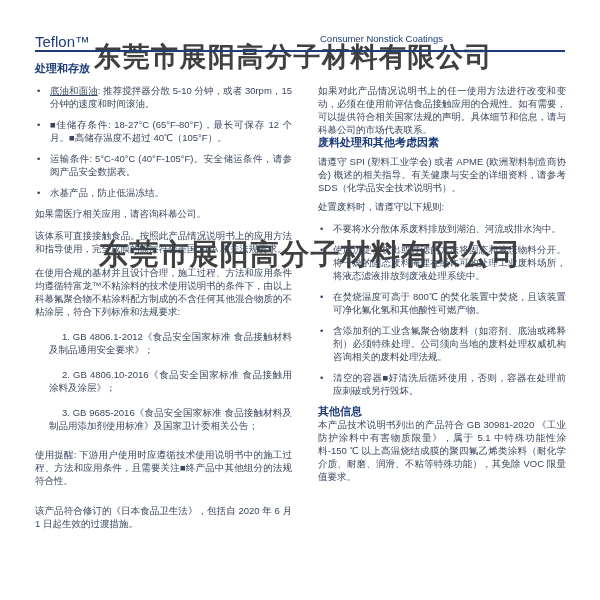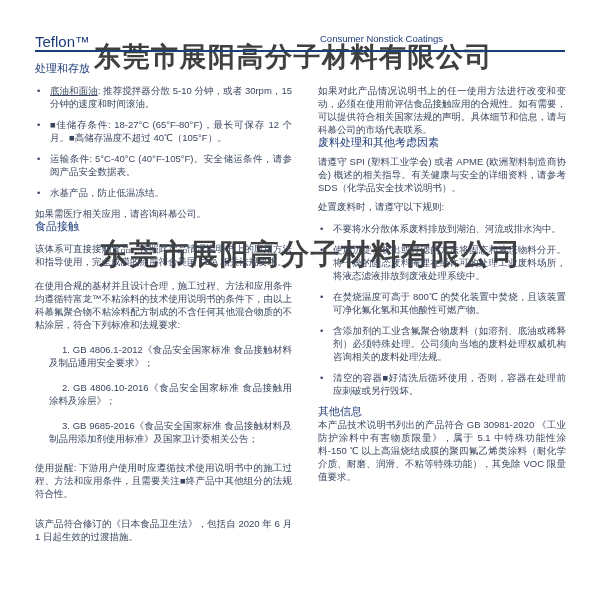--- a/index.html
+++ b/index.html
@@ -40,21 +40,21 @@
     text-align: justify;
     color: #3a465f;
   }
   .col-left  { left: 35px;  top: 62px; width: 257px; }
   .col-right { left: 318px; top: 84px; width: 248px; }
 
   h2.sec {
     margin: 0;
     font-size: 11px;
     line-height: 13px;
-    font-weight: normal;
+    font-weight: bold;
     color: #1e3c78;
     text-align: left;
   }
   p { margin: 0; }
   .u { text-decoration: underline; }
 
   ul.blist { list-style: none; margin: 9px 0 0 0; padding: 0; }
   ul.blist li { position: relative; padding-left: 15px; margin-bottom: 8px; }
   ul.blist li::before { content: "\2022"; position: absolute; left: 2px; top: 0; }
 
@@ -88,21 +88,20 @@
 
     <ul class="blist">
       <li><span class="u">底油和面油</span><span>: 推荐搅拌器分散 5-10 分钟，或者 30rpm，15 分钟的速度和时间滚油。</span></li>
       <li>■佳储存条件: 18-27°C (65°F-80°F)，最长可保存 12 个月。■高储存温度不超过 40℃（105°F）。</li>
       <li>运输条件: 5°C-40°C (40°F-105°F)。安全储运条件，请参阅产品安全数据表。</li>
       <li>水基产品，防止低温冻结。</li>
     </ul>
 
     <p class="mt8">如果需医疗相关应用，请咨询科慕公司。</p>
 
-    <h2 class="sec mt22">食品接触</h2>
     <p class="mt9">该体系可直接接触食品。按照此产品情况说明书上的应用方法和指导使用，完全成膜的涂层符合美国 FDA 相关法规要求。</p>
     <p class="mt11">在使用合规的基材并且设计合理，施工过程、方法和应用条件均遵循特富龙™不粘涂料的技术使用说明书的条件下，由以上科慕氟聚合物不粘涂料配方制成的不含任何其他混合物质的不粘涂层，符合下列标准和法规要求:</p>
 
     <p class="std">1. GB 4806.1-2012《食品安全国家标准 食品接触材料及制品通用安全要求》；</p>
     <p class="std">2. GB 4806.10-2016《食品安全国家标准 食品接触用涂料及涂层》；</p>
     <p class="std">3. GB 9685-2016《食品安全国家标准 食品接触材料及制品用添加剂使用标准》及国家卫计委相关公告；</p>
 
     <p class="mt10">使用提醒: 下游用户使用时应遵循技术使用说明书中的施工过程、方法和应用条件，且需要关注■终产品中其他组分的法规符合性。</p>
     <p class="mt17">该产品符合修订的《日本食品卫生法》，包括自 2020 年 6 月 1 日起生效的过渡措施。</p>
   </div>

